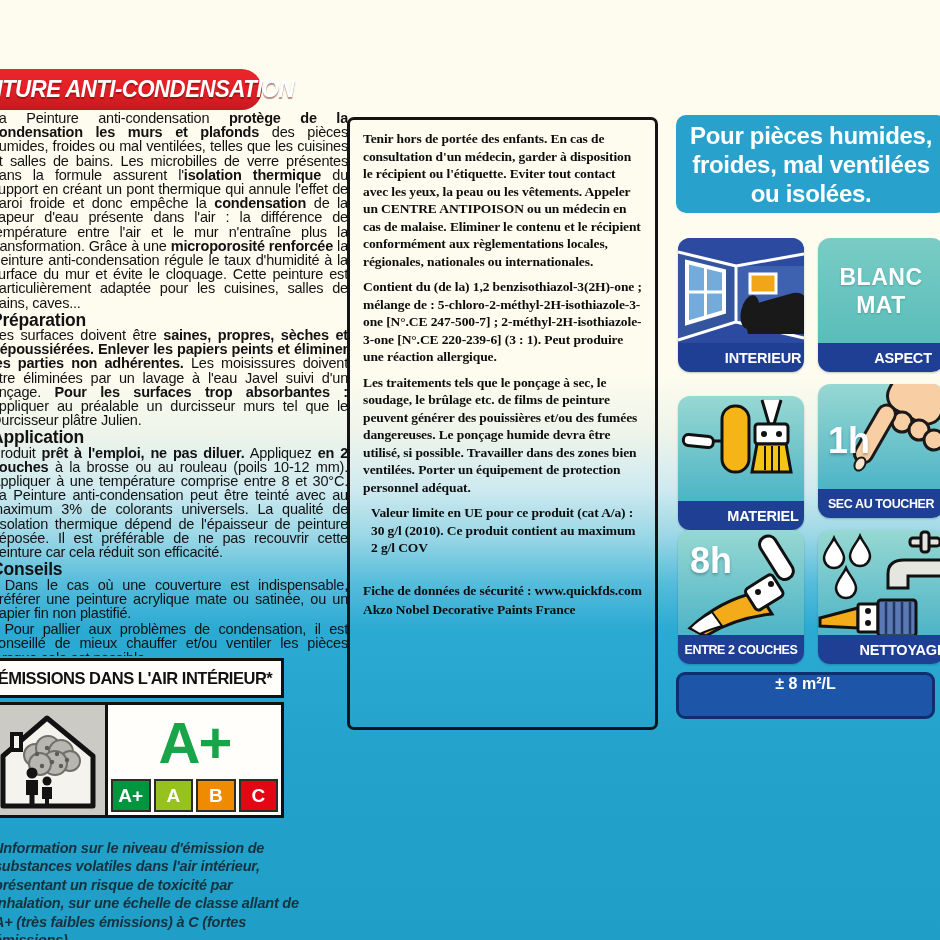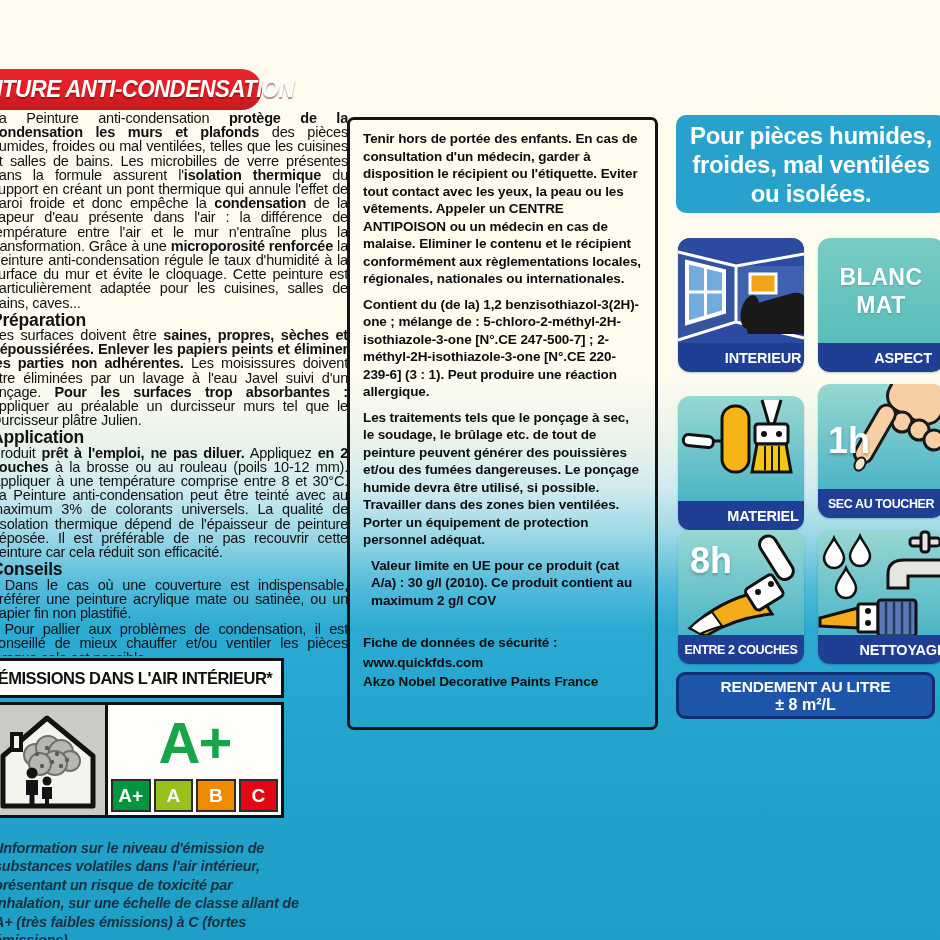--- a/index.html
+++ b/index.html
@@ -20,21 +20,21 @@
   
   .left-col{position:absolute;left:-9px;top:111px;width:357px;height:545px;overflow:hidden;
     color:#121212;font-size:14.5px;line-height:14.2px;z-index:1;}
   .left-col p{margin:0 0 2px;text-align:justify;font-weight:500;letter-spacing:-0.2px;}
   .left-col b{font-weight:800;}
   .left-col h3{font-size:17.5px;font-weight:800;margin:3px 0 1px;letter-spacing:-0.2px;}
   
   .safety-box{position:absolute;left:347px;top:117px;width:311px;height:613px;
     border:3px solid #141414;border-radius:7px;box-sizing:border-box;
     padding:10px 13px 6px;color:#0d0d0d;font-size:13.5px;line-height:17.5px;
-    font-weight:700;letter-spacing:-0.1px;overflow:hidden;z-index:2;}
+    font-weight:700;letter-spacing:-0.1px;overflow:hidden;z-index:2;font-family:Liberation Serif, serif;}
   .safety-box p{margin:0 0 8px;}
   .safety-box p.biggap{margin-bottom:24px;margin-left:8px;}
   .safety-box .contact div{line-height:19.5px;}
   
   .usage-box{position:absolute;left:676px;top:115px;width:270px;height:98px;
     background:#28a2cd;border-radius:10px;color:#fff;font-weight:700;font-size:24px;
     line-height:29px;text-align:center;display:flex;align-items:center;justify-content:center;
     box-sizing:border-box;padding:0 4px;z-index:2;letter-spacing:-0.3px;}
   .tile{position:absolute;width:126px;height:134px;border-radius:12px;overflow:hidden;
     box-shadow:0 1px 2px rgba(0,40,60,.25);z-index:2;}
@@ -91,21 +91,21 @@
     <h3>Application</h3>
     <p><span>Produit </span><b>prêt à l'emploi, ne pas diluer.</b><span> Appliquez </span><b>en 2 couches</b><span> à la brosse ou au rouleau (poils 10-12 mm). Appliquer à une température comprise entre 8 et 30°C. La Peinture anti-condensation peut être teinté avec au maximum 3% de colorants universels. La qualité de l'isolation thermique dépend de l'épaisseur de peinture déposée. Il est préférable de ne pas recouvrir cette peinture car cela réduit son efficacité.</span></p>
     <h3>Conseils</h3>
     <p>• Dans le cas où une couverture est indispensable, préférer une peinture acrylique mate ou satinée, ou un papier fin non plastifié.</p>
     <p>• Pour pallier aux problèmes de condensation, il est conseillé de mieux chauffer et/ou ventiler les pièces lorsque cela est possible.</p>
   </div>
 
   <div class="safety-box">
     <p>Tenir hors de portée des enfants. En cas de consultation d'un médecin, garder à disposition le récipient ou l'étiquette. Eviter tout contact avec les yeux, la peau ou les vêtements. Appeler un CENTRE ANTIPOISON ou un médecin en cas de malaise. Eliminer le contenu et le récipient conformément aux règlementations locales, régionales, nationales ou internationales.</p>
     <p>Contient du (de la) 1,2 benzisothiazol-3(2H)-one ; mélange de : 5-chloro-2-méthyl-2H-isothiazole-3-one [N°.CE 247-500-7] ; 2-méthyl-2H-isothiazole-3-one [N°.CE 220-239-6] (3 : 1). Peut produire une réaction allergique.</p>
-    <p>Les traitements tels que le ponçage à sec, le soudage, le brûlage etc. de tout de peinture peuvent générer des pouissières et/ou des fumées dangereuses. Le ponçage humide devra être utilisé, si possible. Travailler dans des zones bien ventilées. Porter un équipement de protection personnel adéquat.</p>
+    <p>Les traitements tels que le ponçage à sec, le soudage, le brûlage etc. de films de peinture peuvent générer des pouissières et/ou des fumées dangereuses. Le ponçage humide devra être utilisé, si possible. Travailler dans des zones bien ventilées. Porter un équipement de protection personnel adéquat.</p>
     <p class="biggap">Valeur limite en UE pour ce produit (cat A/a) : 30 g/l (2010). Ce produit contient au maximum 2 g/l COV</p>
     <div class="contact">
       <div>Fiche de données de sécurité : www.quickfds.com</div>
       <div>Akzo Nobel Decorative Paints France</div>
 
     </div>
   </div>
 
   <div class="usage-box">
     <span>Pour pièces humides, froides, mal ventilées ou isolées.</span>
@@ -214,21 +214,20 @@
         <rect x="60" y="70" width="38" height="36" rx="3" fill="#5a79b5" stroke="#111" stroke-width="3"></rect>
         <path d="M68,72 v32 M76,72 v32 M84,72 v32 M92,72 v32" stroke="#23365e" stroke-width="2.5"></path>
       </svg>
     </div>
     <div class="tile-band">
       <span class="band-lg">NETTOYAGE</span>
     </div>
   </div>
 
   <div class="yield-box">
-    <div class="yield-title">RENDEMENT AU LITRE</div>
     <div class="yield-value">± 8 m²/L</div>
   </div>
 
   <div class="emissions">
     <div class="em-title">ÉMISSIONS DANS L'AIR INTÉRIEUR*</div>
     <div class="em-main">
       <div class="em-house">
         <svg width="100" height="100" viewBox="0 0 100 100">
           <path d="M50,8 L96,46 L96,96 L6,96 L6,46 Z" fill="#f4f3ee" stroke="#121212" stroke-width="5" stroke-linejoin="round"></path>
           <rect x="15" y="24" width="9" height="16" fill="#f4f3ee" stroke="#121212" stroke-width="4"></rect>

